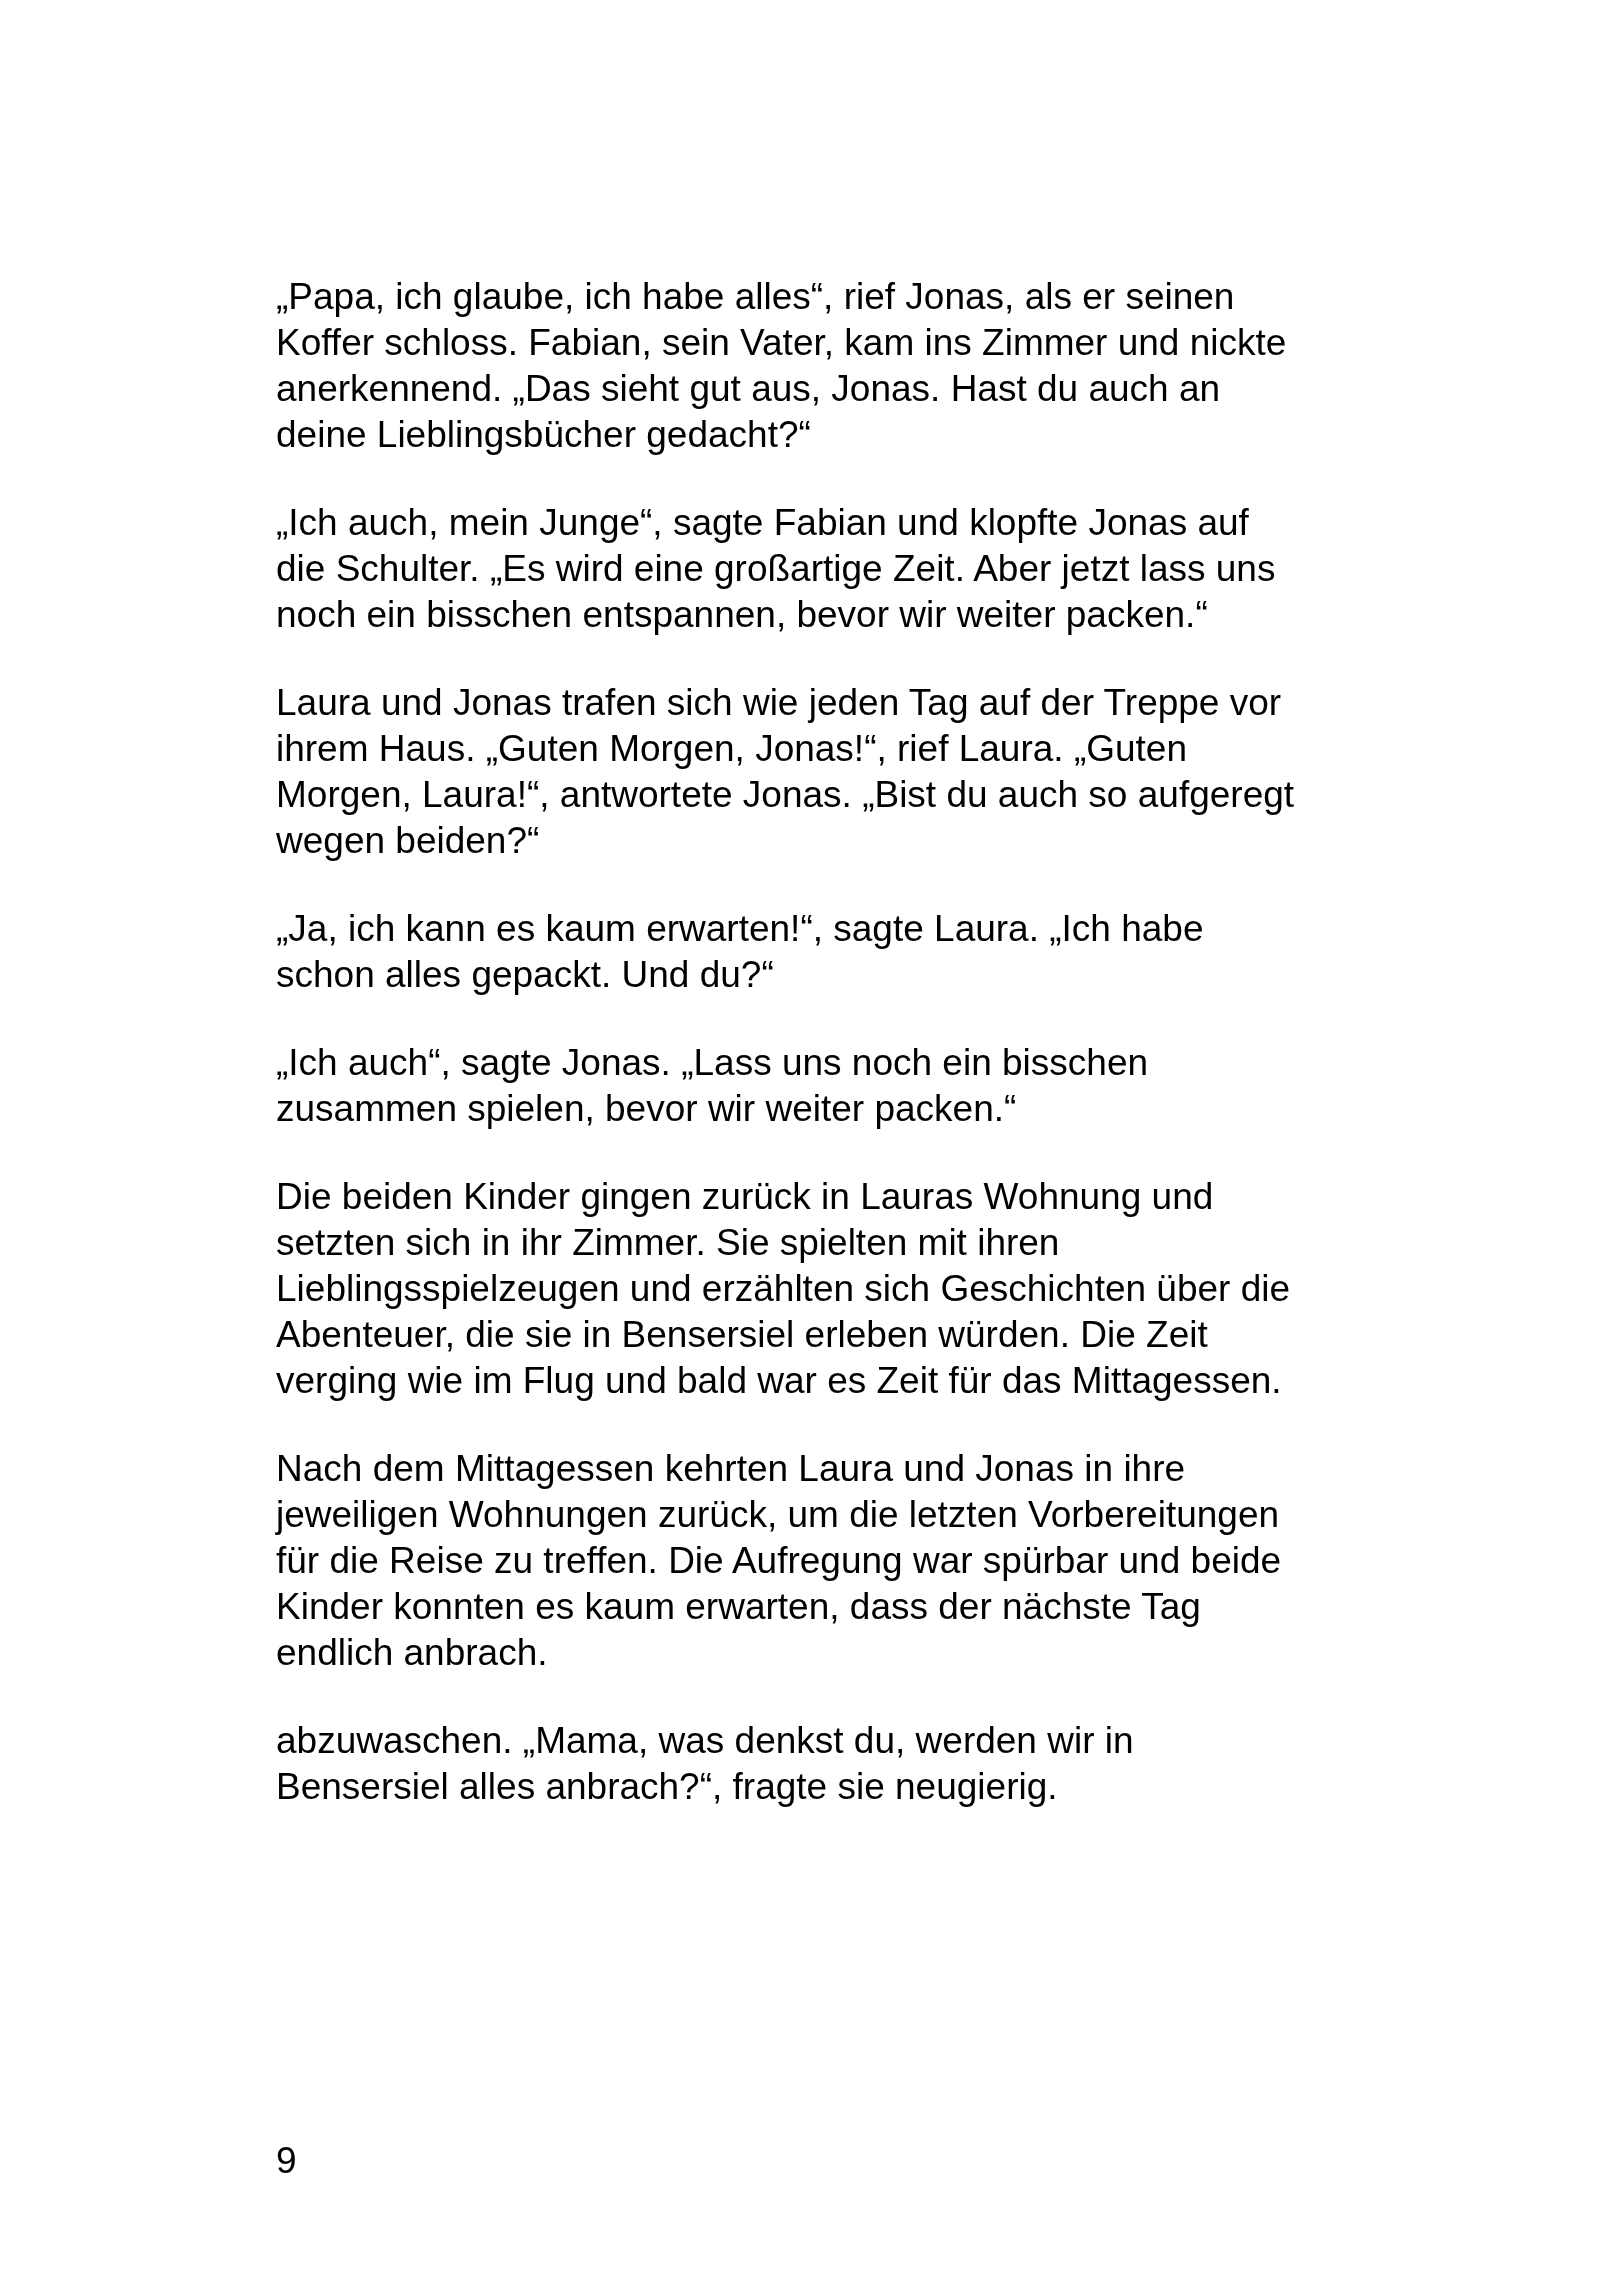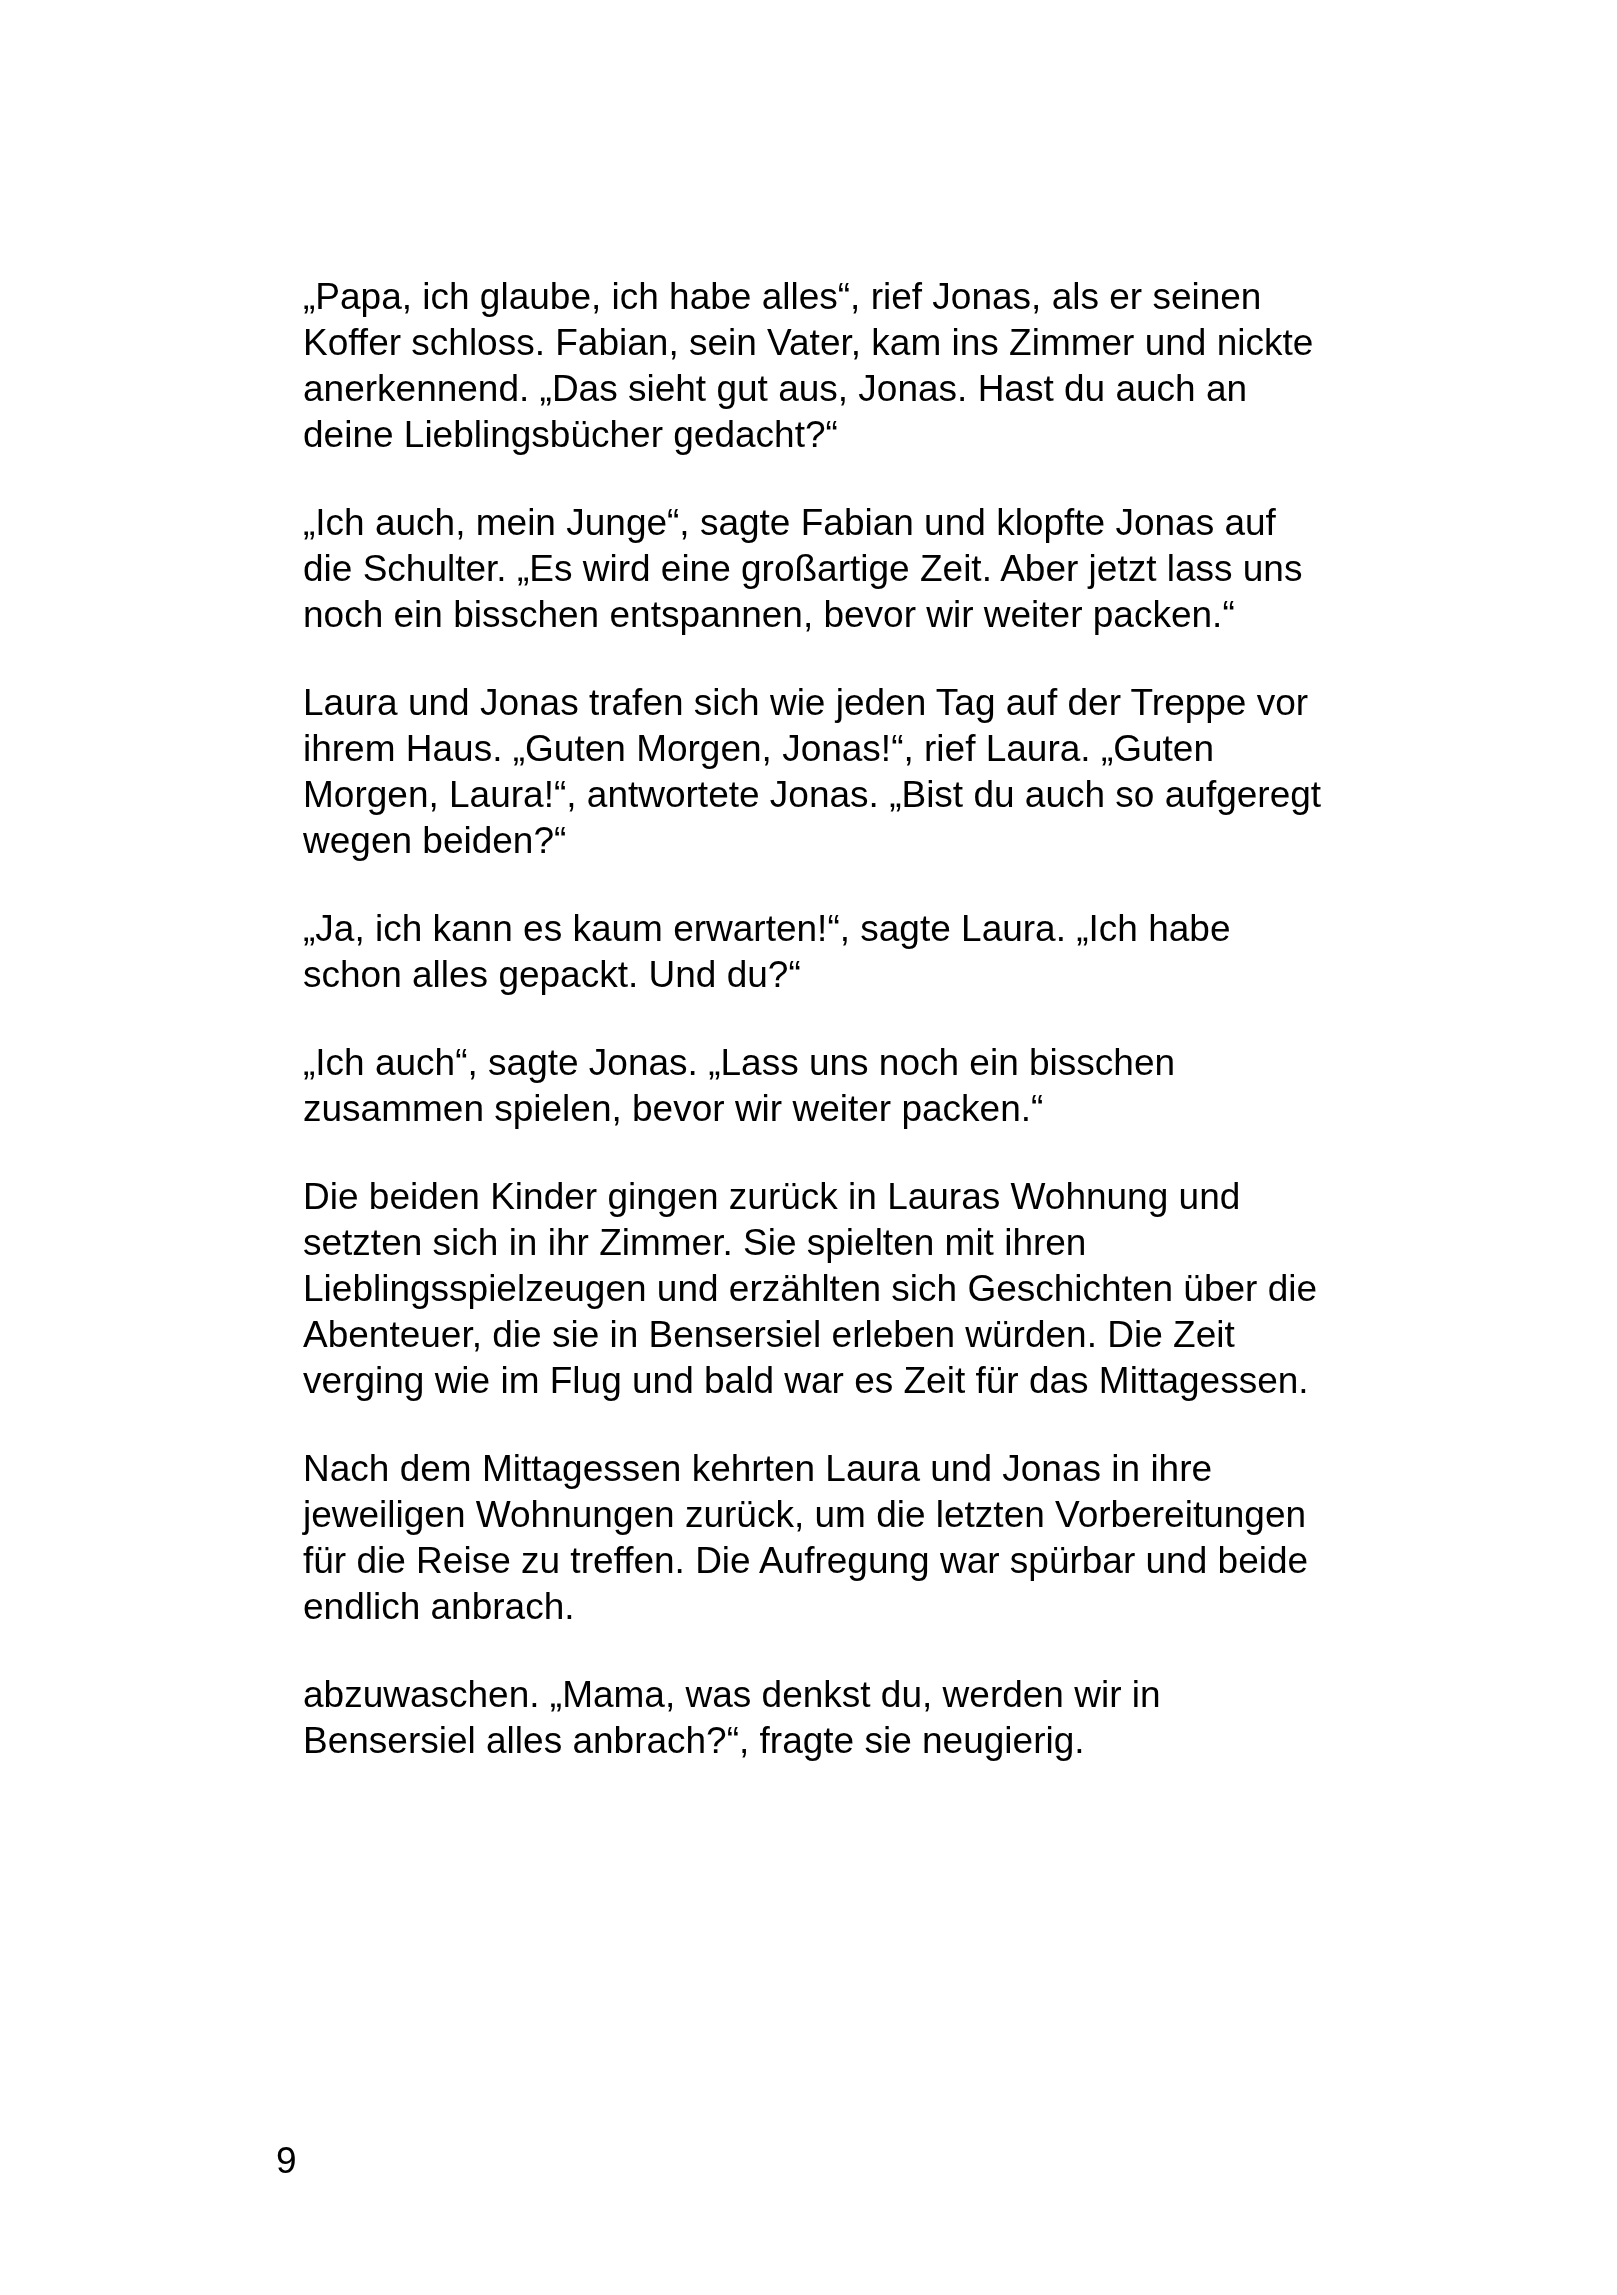--- a/index.html
+++ b/index.html
@@ -16,21 +16,20 @@
     font-family: "Liberation Sans", sans-serif;
     font-size: 37px;
     line-height: 46px;
     overflow: hidden;
   }
   .text-block {
     position: absolute;
     left: 276px;
     top: 274px;
     width: 1202px;
-    margin-left: 27px;
   }
   .paragraph {
     margin: 0 0 42px 0;
     padding: 0;
   }
   .line {
     white-space: nowrap;
   }
   .page-number {
     position: absolute;
@@ -81,20 +80,21 @@
       <div class="line">setzten sich in ihr Zimmer. Sie spielten mit ihren</div>
       <div class="line">Lieblingsspielzeugen und erzählten sich Geschichten über die</div>
       <div class="line">Abenteuer, die sie in Bensersiel erleben würden. Die Zeit</div>
       <div class="line">verging wie im Flug und bald war es Zeit für das Mittagessen.</div>
     </div>
 
     <div class="paragraph">
       <div class="line">Nach dem Mittagessen kehrten Laura und Jonas in ihre</div>
       <div class="line">jeweiligen Wohnungen zurück, um die letzten Vorbereitungen</div>
       <div class="line">für die Reise zu treffen. Die Aufregung war spürbar und beide</div>
+      <div class="line">Kinder konnten es kaum erwarten, dass der nächste Tag</div>
       <div class="line">endlich anbrach.</div>
     </div>
 
     <div class="paragraph">
       <div class="line">abzuwaschen. „Mama, was denkst du, werden wir in</div>
       <div class="line">Bensersiel alles anbrach?“, fragte sie neugierig.</div>
     </div>
 
   </div>
 

